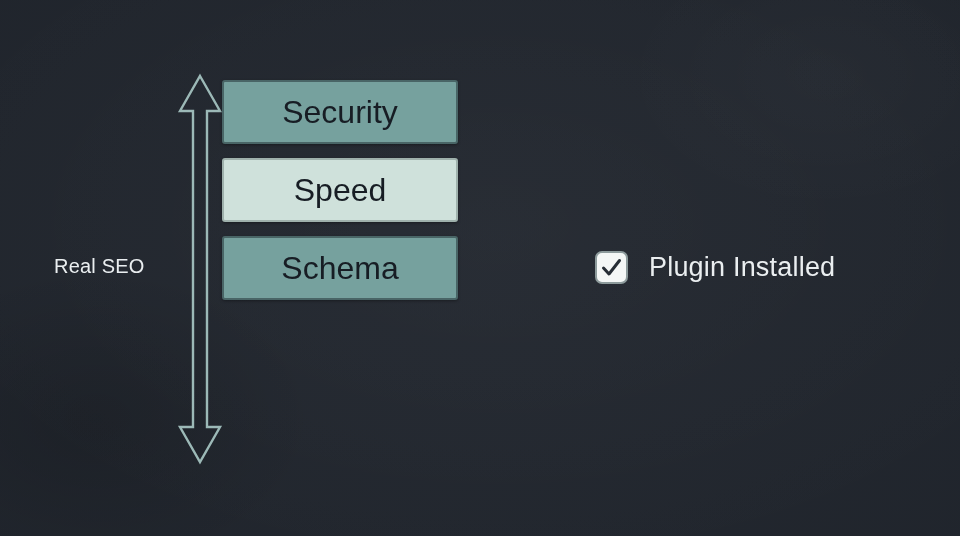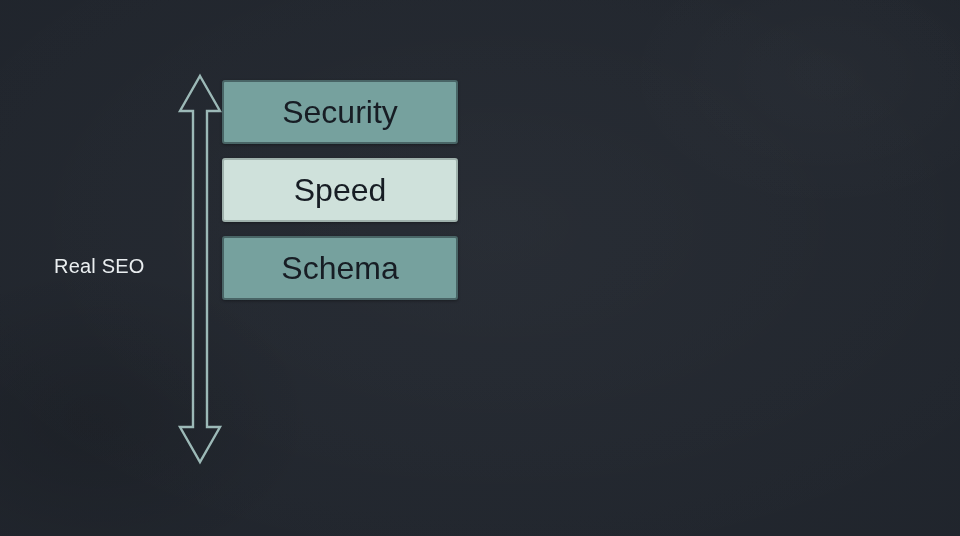--- a/index.html
+++ b/index.html
@@ -103,14 +103,22 @@
   <svg class="arrow-svg" viewBox="0 0 46 392" aria-hidden="true">
     <path d="M23 3 L43 38 L30 38 L30 354 L43 354 L23 389 L3 354 L16 354 L16 38 L3 38 Z" fill="none" stroke="#9cb9b7" stroke-width="2.4" stroke-linejoin="miter"></path>
   </svg>
 
   <div class="stack">
     <div class="layer" data-variant="teal">Security</div>
     <div class="layer" data-variant="mint">Speed</div>
     <div class="layer" data-variant="teal">Schema</div>
   </div>
 
+  <div class="legend">
+    <div class="checkbox checked" id="plugin-checkbox">
+      <svg width="27" height="27" viewBox="0 0 27 27" aria-hidden="true">
+        <polyline points="5.5,14 11,20 21.5,6.5" fill="none" stroke="#272e36" stroke-width="3" stroke-linecap="round" stroke-linejoin="round"></polyline>
+      </svg>
+    </div>
+    <div class="legend-label">Plugin Installed</div>
+  </div>
 
 </div>
 
 </body></html>

